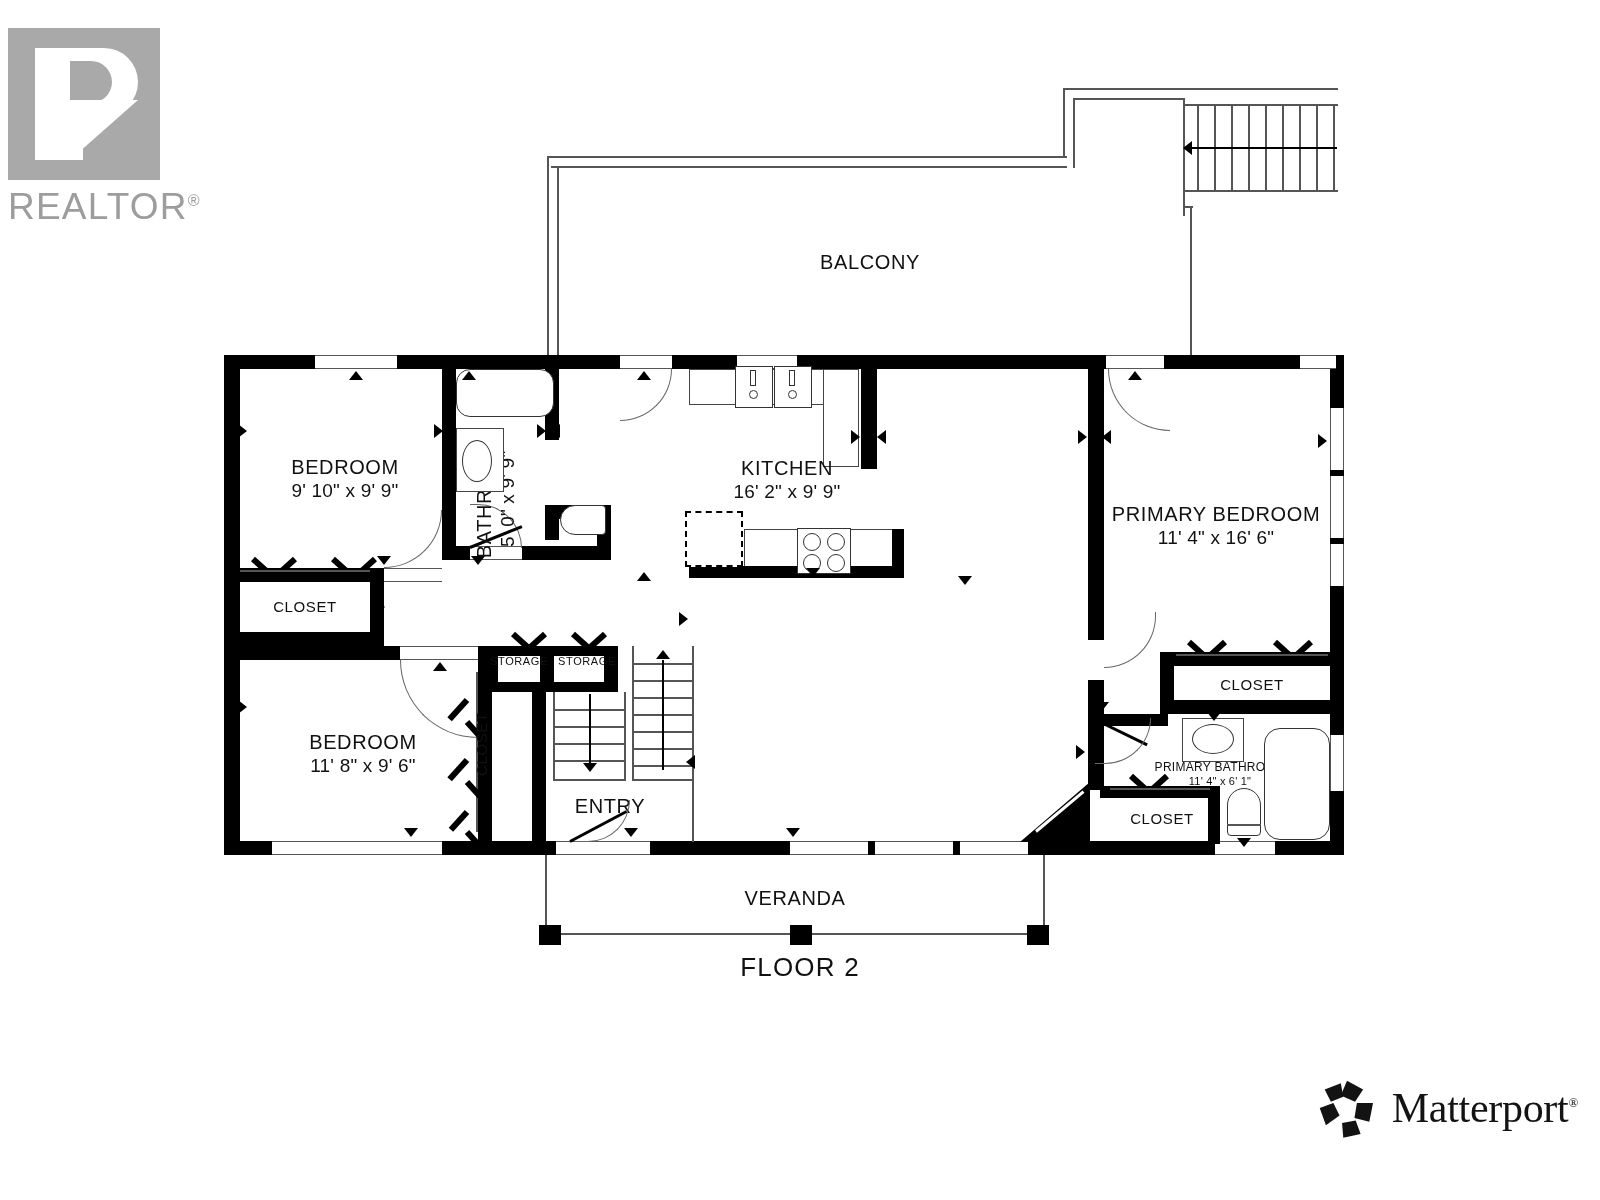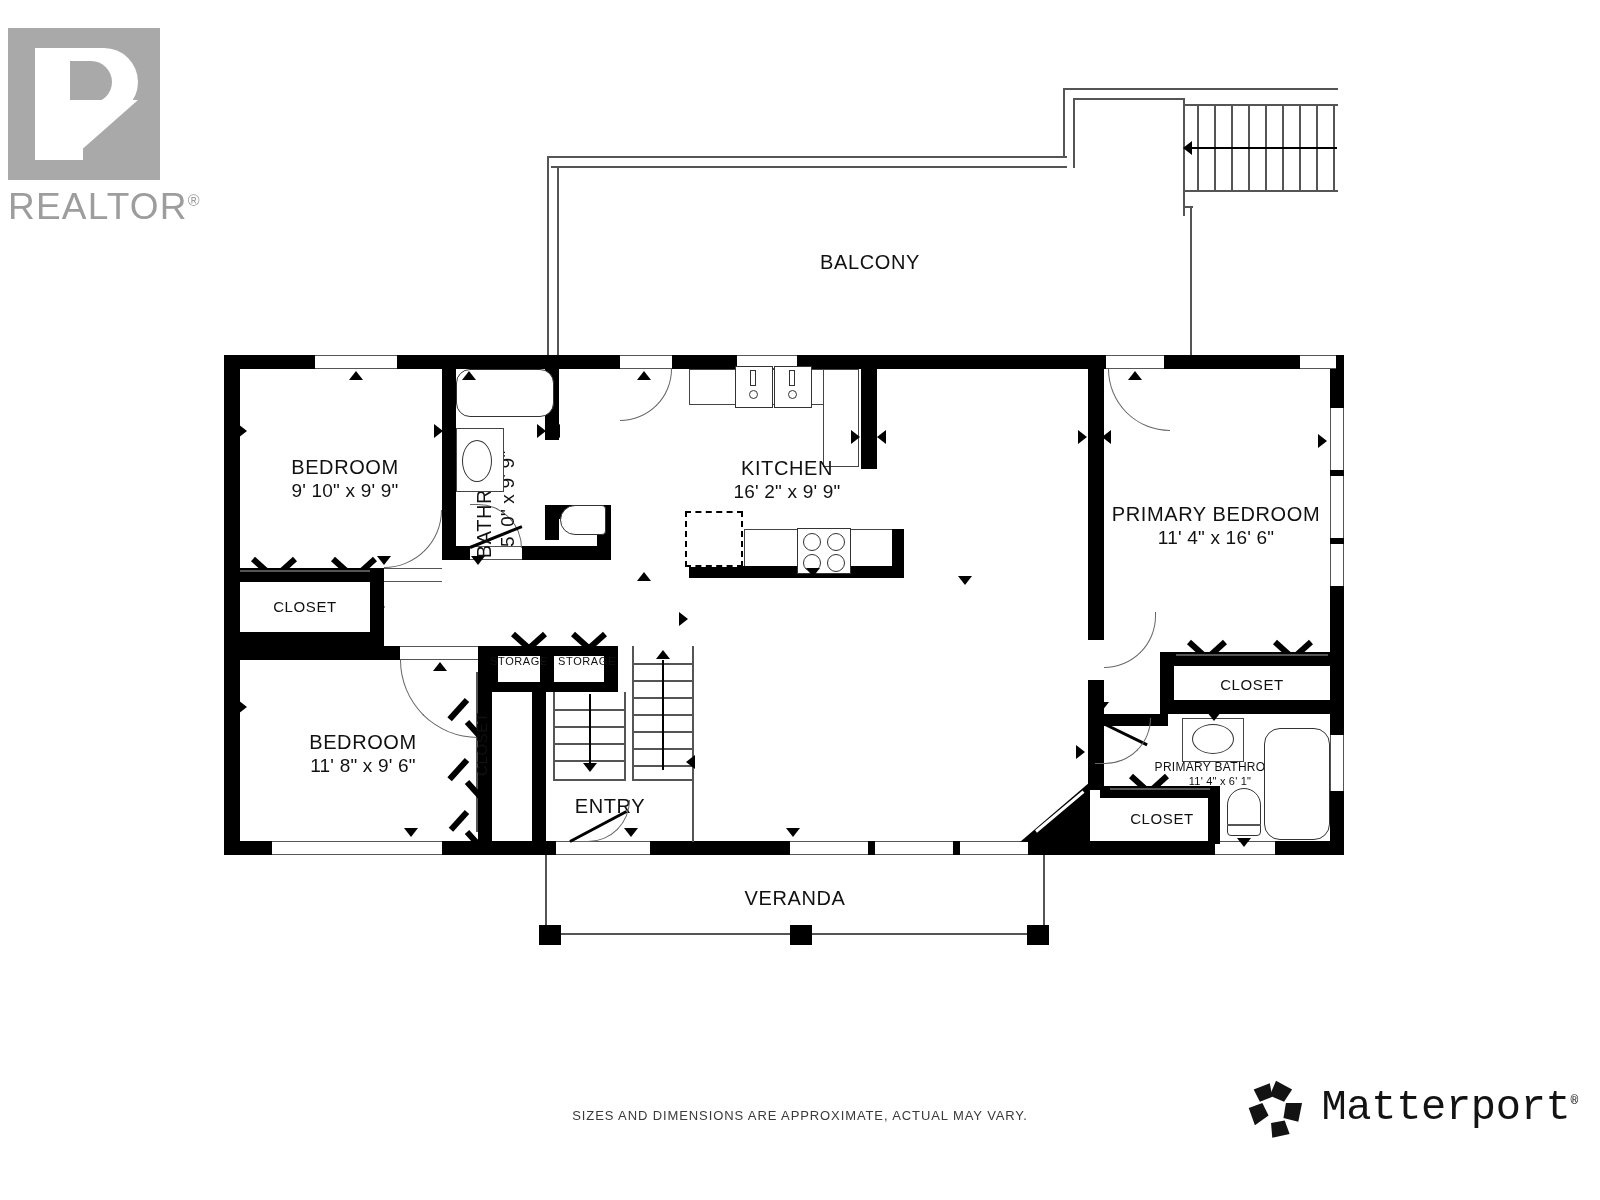--- a/index.html
+++ b/index.html
@@ -203,21 +203,21 @@
   #matterport {
     position: absolute;
     right: 22px;
     top: 1076px;
     height: 64px;
     display: flex;
     align-items: center;
     gap: 14px;
   }
   #matterport-word {
-    font-family: Liberation Mono, monospace;
+    font-family: Liberation Serif, serif;
     font-size: 42px;
     color: #131313;
     letter-spacing: -0.3px;
   }
   #matterport-word .reg { font-size: 13px; vertical-align: super; }
 </style>
 </head>
 <body>
 
 <div id="page">
@@ -557,21 +557,21 @@
   <div class="label lbl-small" style="left:245px; top:598px; width:120px;">
     <span class="ln1">CLOSET</span>
   </div>
 
   <div class="fixture" style="left:456px; top:369px; width:98px; height:48px; border-radius:14px;"></div>
   <div class="counter" style="left:456px; top:428px; width:48px; height:64px;"></div>
   <div class="fixture round" style="left:462px; top:440px; width:30px; height:42px;"></div>
   <div class="fixture" style="left:560px; top:505px; width:46px; height:30px; border-radius:15px 4px 4px 15px;"></div>
   <div class="tri up" style="left:462px; top:371px;"></div>
 
-  <div id="footer-note">SIZES AND DIMENSIONS ARE APPROXIMATE, ACTUAL MAY VARY.</div>
+  <div id="floor-title">FLOOR 2</div>
 
   <div id="matterport">
     <svg width="62" height="62" viewBox="0 0 100 100">
       <g fill="#131313">
         <polygon points="50,6 76,20 63,40 40,30"></polygon>
         <polygon points="92,42 86,72 62,66 66,42"></polygon>
         <polygon points="72,92 44,98 42,74 64,70"></polygon>
         <polygon points="16,78 6,50 28,42 38,62"></polygon>
         <polygon points="14,20 40,10 44,32 24,40"></polygon>
       </g>

